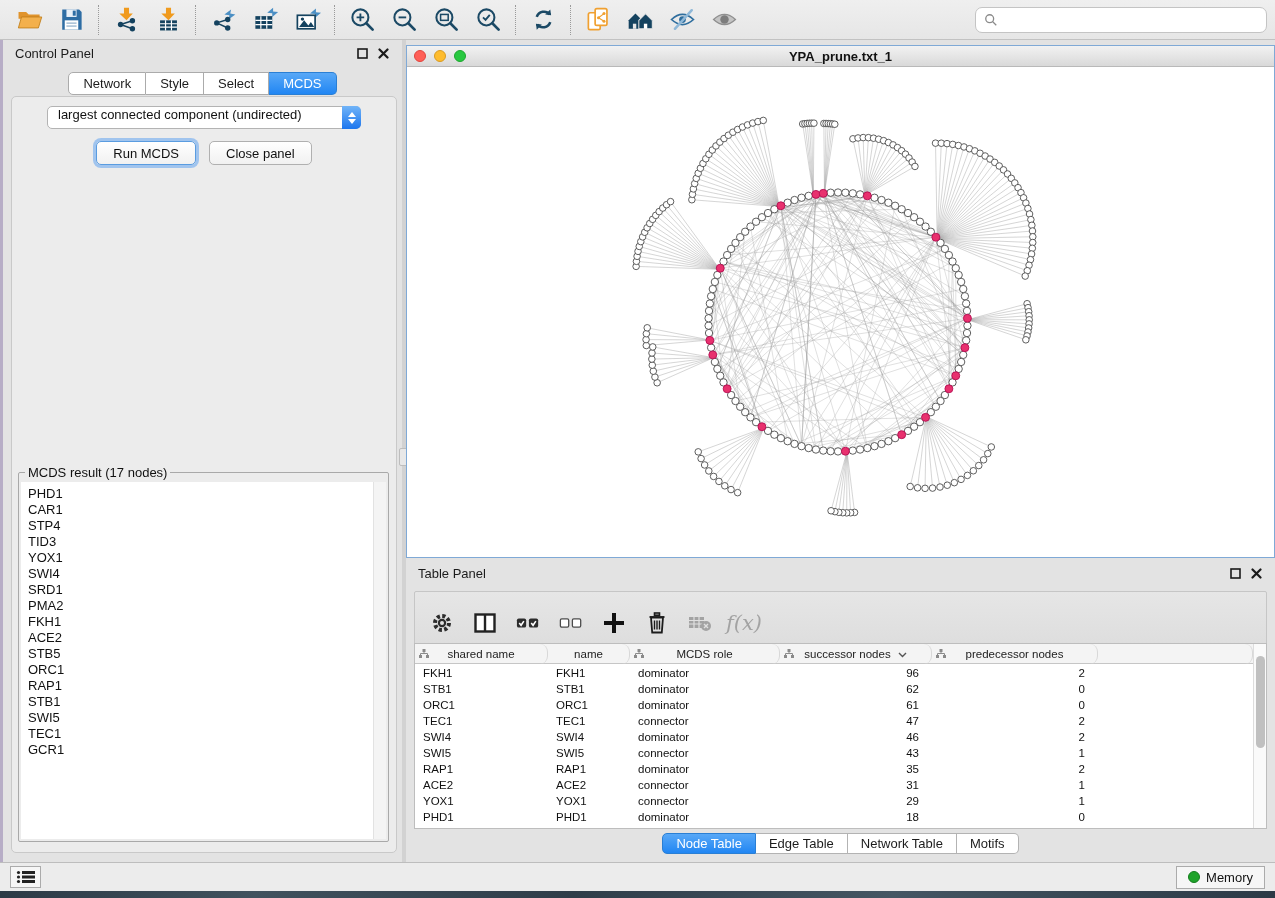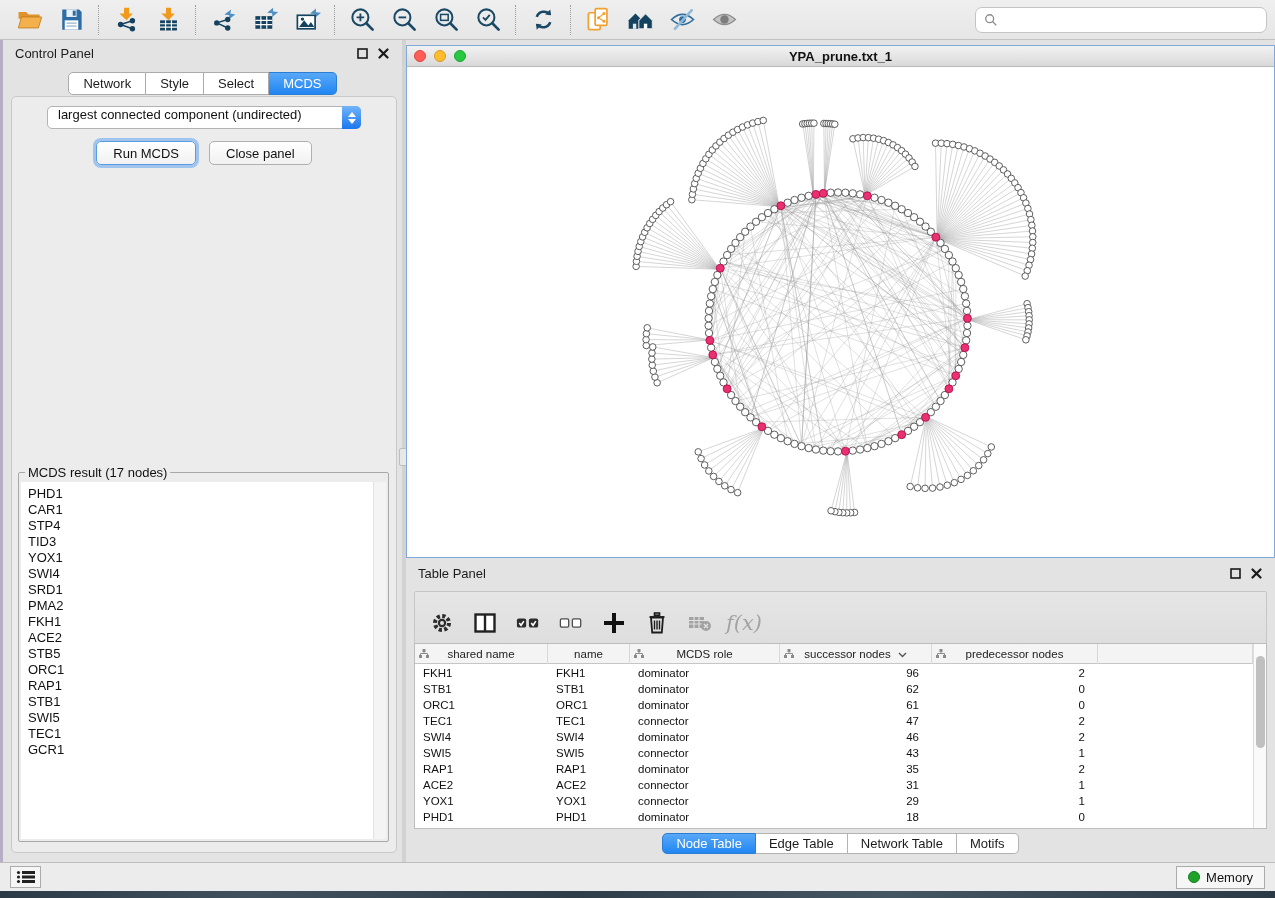--- a/index.html
+++ b/index.html
@@ -98,21 +98,21 @@
     align-items:center; justify-content:center; cursor:pointer; }
   .tpbtn svg { width:24px; height:24px; }
   .tpbtn.disabled { cursor:default; }
   .fx { font-family:"DejaVu Serif", serif; font-style:italic; font-size:21px; color:#a3a3a3; }
 
   .tp-table { position:absolute; left:8px; top:83px; width:853px; height:186px; background:#fff;
     border:1px solid #bdbdbd; }
   .thead { position:absolute; left:0; top:0; right:13px; height:20px; background:#f4f4f4;
     border-bottom:1px solid #c6c6c6; display:flex; }
   .th { position:relative; height:20px; border-right:1px solid #d8d8d8; display:flex;
-    align-items:center; justify-content:center; font-size:11.5px; color:#222; }
+    align-items:center; justify-content:center; font-size:11.5px; color:#222;border-radius:8px; }
   .th .grip { position:absolute; left:4px; top:5px; }
   .th .sortv { margin-left:7px; }
   .tbody { position:absolute; left:0; top:21px; right:13px; bottom:0; overflow:hidden; }
   .trow { display:flex; height:16px; }
   .td { font-size:11.5px; color:#111; line-height:16px; white-space:nowrap; overflow:hidden; }
   .td.left { padding-left:8px; text-align:left; }
   .td.right { padding-right:13px; text-align:right; }
   .tscroll { position:absolute; right:0; top:0; bottom:0; width:13px; background:#fafafa;
     border-left:1px solid #ddd; }
   .tscroll .thumb { position:absolute; left:1.5px; width:9px; top:12px; height:92px;

